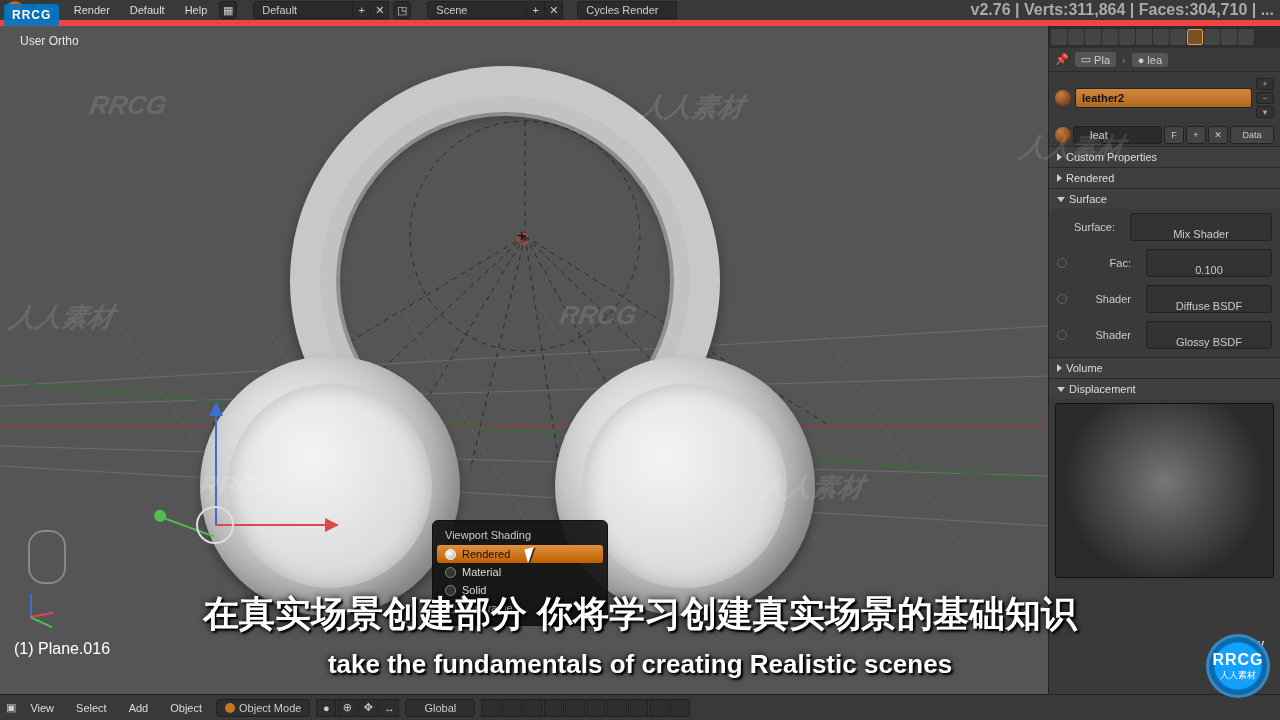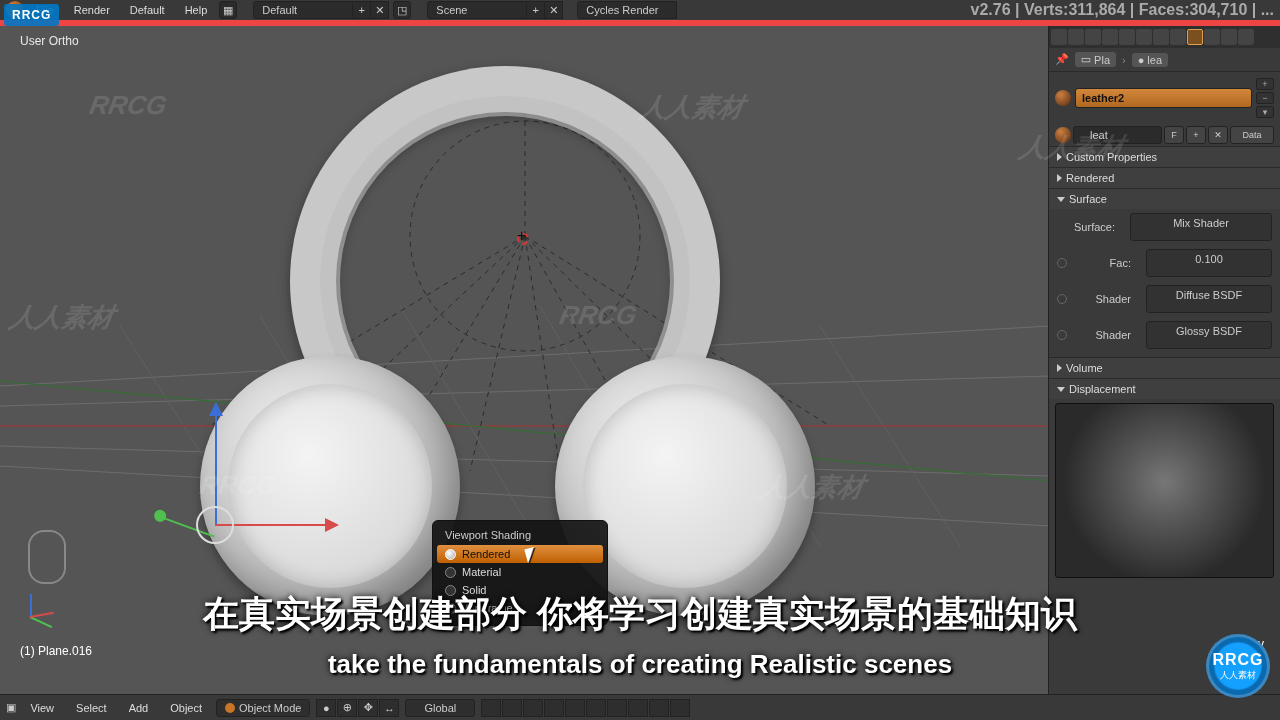--- a/index.html
+++ b/index.html
@@ -33,21 +33,21 @@
 .mat-name-row .fld { flex:1; height:18px; background:#2b2b2b; border:1px solid #222; border-radius:3px; padding:0 16px; line-height:16px; }
 .mat-name-row .btn { width:20px; height:18px; background:#444; border:1px solid #222; border-radius:3px; text-align:center; line-height:16px; font-size:9px; }
 .panel-body { flex:1; overflow:auto; }
 .panel-sec { border-top:1px solid #2a2a2a; }
 .panel-sec .hdr { background:#3f3f3f; padding:4px 8px; color:#ddd; cursor:pointer; display:flex; align-items:center; gap:4px;}
 .panel-sec .hdr .tri { display:inline-block; width:0; height:0; border-left:4px solid transparent; border-right:4px solid transparent; border-top:5px solid #ccc; }
 .panel-sec .hdr .tri.closed { border-top:4px solid transparent; border-bottom:4px solid transparent; border-left:5px solid #ccc; border-right:none; }
 .panel-sec .body { padding:4px 8px 8px 8px; display:flex; flex-direction:column; gap:8px; }
 .prop-row { display:flex; align-items:center; gap:6px; }
 .prop-row label { width:58px; text-align:right; color:#ccc; }
-.prop-row .val { flex:1; height:28px; background:#323232; border:1px solid #222; border-radius:3px; padding:1px 6px; line-height:16px; text-align:center;margin-left:9px; }
+.prop-row .val { flex:1; height:28px; background:#323232; border:1px solid #222; border-radius:3px; padding:12px 6px; line-height:16px; text-align:center;margin-left:9px; }
 .prop-row .dot { width:10px; height:10px; border:1px solid #666; border-radius:50%; }
 .preview-box { margin:4px 6px; height:175px; background:#222; border:1px solid #111; border-radius:3px; background:radial-gradient(circle at 50% 45%, #777 0%, #555 30%, #2a2a2a 70%); }
 
 
 .vp-svg { position:absolute; inset:0; width:100%; height:100%; }
 
 
 .popup { position:absolute; left:432px; top:494px; width:176px; background:rgba(20,20,20,.92); border:1px solid #111; border-radius:6px; padding:6px 4px 8px 4px; }
 .popup .title { color:#ccc; font-size:11px; padding:2px 8px 4px 8px; }
 .popup .opt { padding:3px 8px; display:flex; align-items:center; gap:6px; border-radius:3px; color:#ddd;}
@@ -74,21 +74,21 @@
 .subtitle .line { display:inline-block; color:#fff; font-size:26px; font-weight:bold; text-shadow:0 0 6px #000, 2px 2px 2px #000; line-height:1.25; padding:0 20px;}
 .subtitle .line.zh { font-size:36px; }
 .udemy { position:absolute; right:16px; bottom:68px; color:#fff; font-size:12px; display:flex; align-items:center; gap:4px;}
 .udemy::before { content:"◔"; font-size:14px; }
 
 
 .axis { position:absolute; left:16px; bottom:60px; width:40px; height:40px; }
 .axis .z { position:absolute; left:14px; top:0; width:2px; height:24px; background:#3b6fd8; }
 .axis .y { position:absolute; left:14px; top:22px; width:24px; height:2px; background:#4fbf4f; transform:rotate(25deg); transform-origin:left center;}
 .axis .x { position:absolute; left:14px; top:22px; width:24px; height:2px; background:#d84b4b; transform:rotate(-10deg); transform-origin:left center;}
-.active-obj { position:absolute; left:20px; bottom:36px; color:#fff; font-size:12px; }
+.active-obj { position:absolute; left:14px; bottom:36px; color:#fff; font-size:16px; }
 .mouse-icon { position:absolute; left:28px; bottom:110px; width:38px; height:54px; border:2px solid #888; border-radius:16px; }
 
 
 .phones { position:absolute; left:170px; top:30px; width:700px; height:600px; }
 .band { position:absolute; left:120px; top:10px; width:430px; height:430px; border:46px solid #c8c8c8; border-bottom-color:transparent; border-radius:50%; filter:drop-shadow(0 4px 6px rgba(0,0,0,.35)); }
 .band-inner { position:absolute; left:150px; top:40px; width:370px; height:370px; border:20px solid #bfbfbf; border-bottom-color:transparent; border-radius:50%; opacity:.6;}
 .cup { position:absolute; width:260px; height:260px; background:radial-gradient(circle at 35% 30%,#eee,#bdbdbd 55%,#9a9a9a); border-radius:50%; box-shadow:inset -10px -14px 30px rgba(0,0,0,.25), 0 6px 10px rgba(0,0,0,.3);}
 .cup.l { left:30px; top:300px; }
 .cup.r { left:385px; top:300px; }
 .cup::after { content:""; position:absolute; inset:28px; border-radius:50%; background:radial-gradient(circle at 40% 35%,#f4f4f4,#cfcfcf); box-shadow:inset 0 0 20px rgba(0,0,0,.2);}

